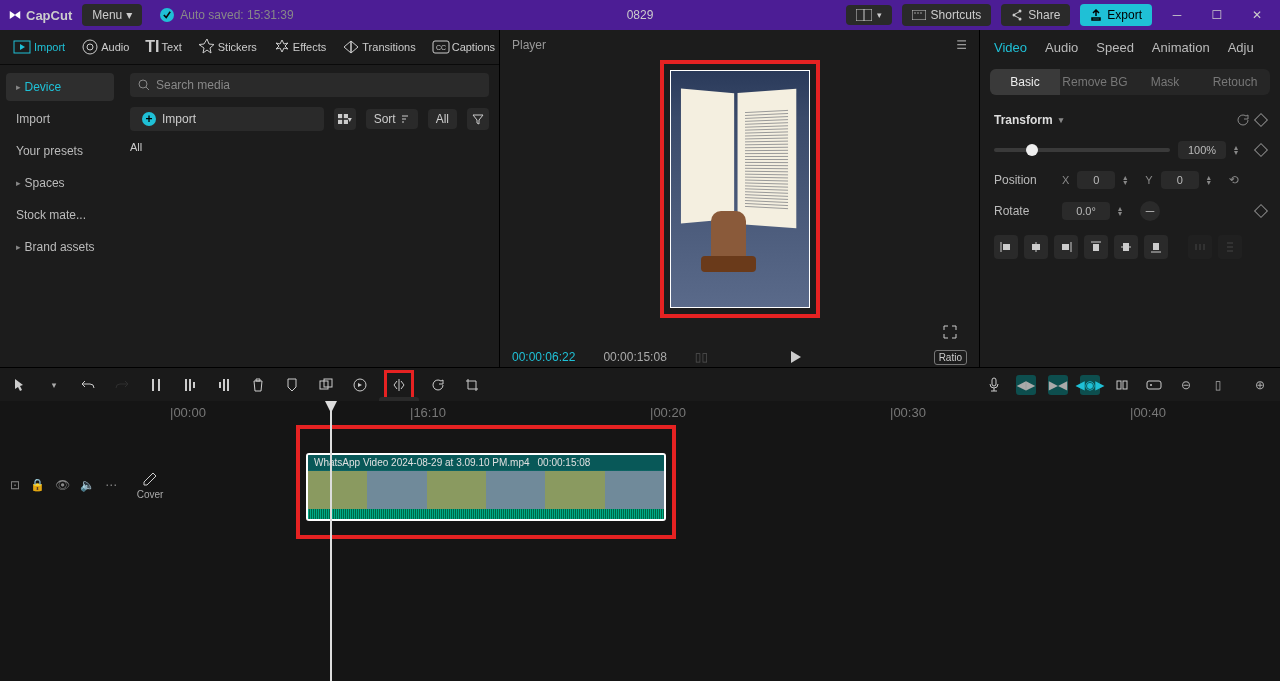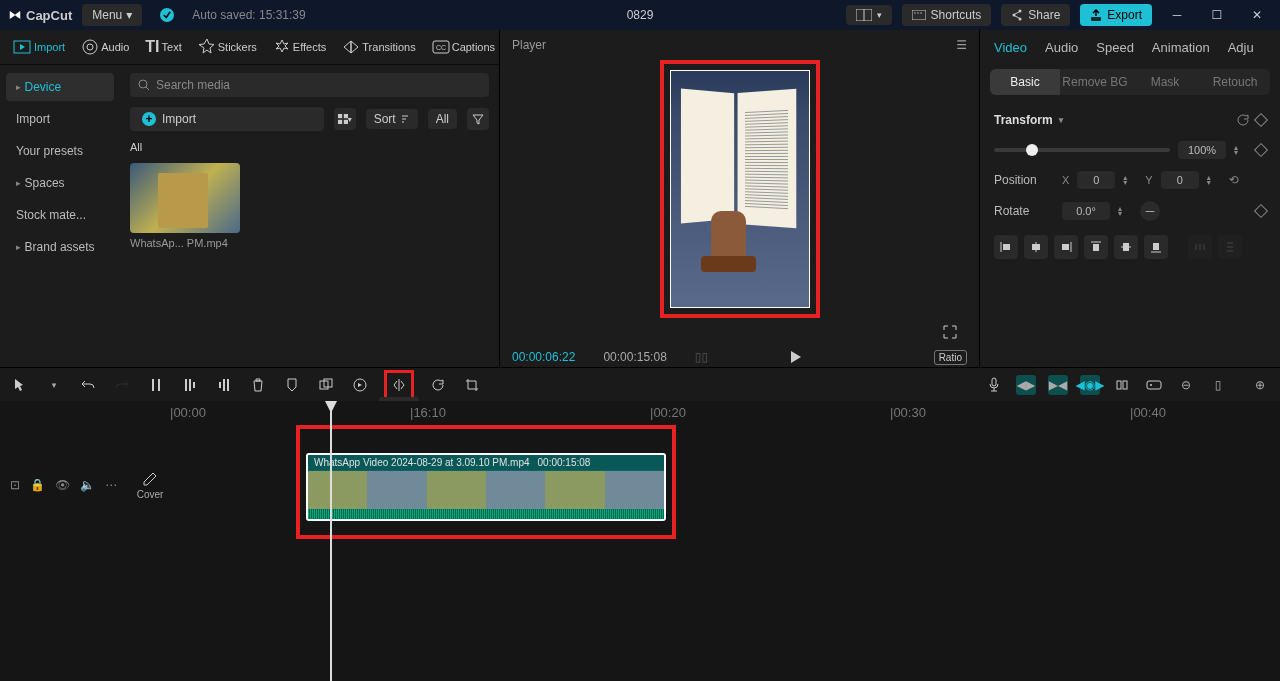--- a/index.html
+++ b/index.html
@@ -1,21 +1,21 @@
 <!DOCTYPE html>
 <html><head>
 <meta charset="utf-8">
 <style>
 * { margin: 0; padding: 0; box-sizing: border-box; font-family: -apple-system, BlinkMacSystemFont, "Segoe UI", Arial, sans-serif; }
 body { background: #0d0d0d; color: #ccc; font-size: 12px; width: 1280px; height: 681px; overflow: hidden; display: flex; flex-direction: column; }
-.titlebar { height: 30px; background: #0f172a; display: flex; align-items: center; padding: 0 8px; gap: 10px; }
+.titlebar { height: 30px; background: #4c1d95; display: flex; align-items: center; padding: 0 8px; gap: 10px; }
 .logo { font-weight: bold; font-size: 13px; display: flex; align-items: center; gap: 4px; }
 .logo-icon { width: 14px; height: 14px; }
 .menu-btn { background: #2a2a2a; padding: 4px 10px; border-radius: 4px; display: flex; align-items: center; gap: 4px; cursor: pointer; }
-.autosave { color: #888; display: flex; align-items: center; gap: 18px; margin-left: 8px; }
+.autosave { color: #888; display: flex; align-items: center; gap: 6px; margin-left: 8px; }
 .autosave-icon { width: 14px; height: 14px; background: #1fc0d6; border-radius: 50%; display: flex; align-items: center; justify-content: center; }
 .title-center { position: absolute; left: 50%; transform: translateX(-50%); font-weight: 500; }
 .titlebar-right { margin-left: auto; display: flex; align-items: center; gap: 10px; }
 .topbtn { background: #2a2a2a; padding: 4px 10px; border-radius: 4px; display: flex; align-items: center; gap: 5px; cursor: pointer; }
 .export-btn { background: #1fc0d6; color: #000; font-weight: 500; }
 .winbtn { width: 30px; display: flex; justify-content: center; cursor: pointer; padding: 4px;}
 .main-row { display: flex; flex: 1; min-height: 0; }
 .panel-left { width: 500px; display: flex; flex-direction: column; background: #1c1c1c; border-right:1px solid #000;}
 .media-tabs { display: flex; align-items: center; padding: 6px 8px; gap: 8px; background: #1c1c1c; border-bottom:1px solid #0a0a0a;}
 .media-tab { display: flex; flex-direction: row; align-items: center; gap: 2px; padding: 2px 4px; cursor: pointer; color:#ccc;}
@@ -271,31 +271,20 @@
           <div class="sort-chip">
               <span>All</span>
             </div>
           <div class="toolicon">
               <svg width="12" height="12" viewBox="0 0 12 12">
                 <path d="M1 2h10L7 7v4l-2-1V7z" fill="none" stroke="#ccc"></path>
               </svg>
             </div>
         </div>
         <div class="micro" style="color:#ccc;">All</div>
-        <div class="thumb-area">
-          <div class="clip-card">
-            <div class="thumb">
-              <div class="added">Added</div>
-              <div class="dur">00:16</div>
-              <div style="position:absolute;inset:0;background:linear-gradient(135deg,#3a5a7a 0%,#c0b050 50%,#4a6a8a 100%);"></div>
-              <div style="position:absolute;left:28px;top:10px;width:50px;height:55px;background:#b89a4a;border-radius:2px;"></div>
-            </div>
-            <div class="clip-name">WhatsAp... PM.mp4</div>
-          </div>
-        </div>
       </div>
     </div>
   </div>
 
   <div class="panel-center">
     <div class="player-header">
       <span>Player</span>
       <span class="spacer"></span>
       <span>☰</span>
     </div>

